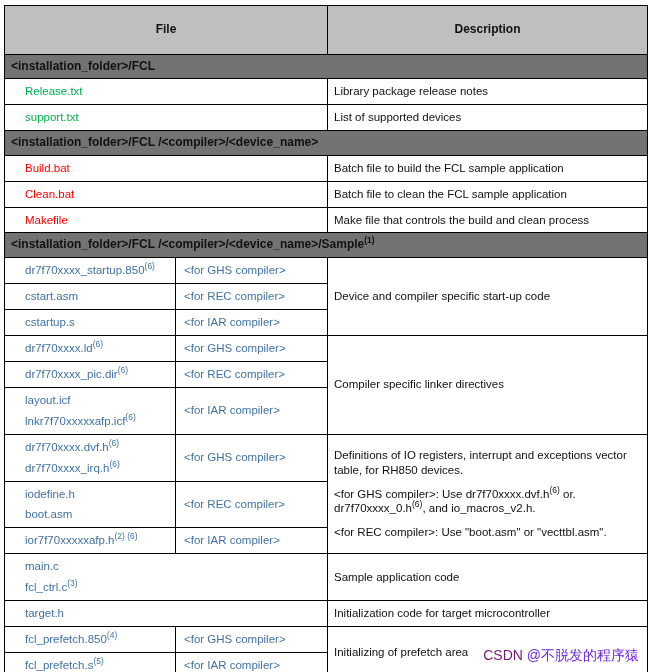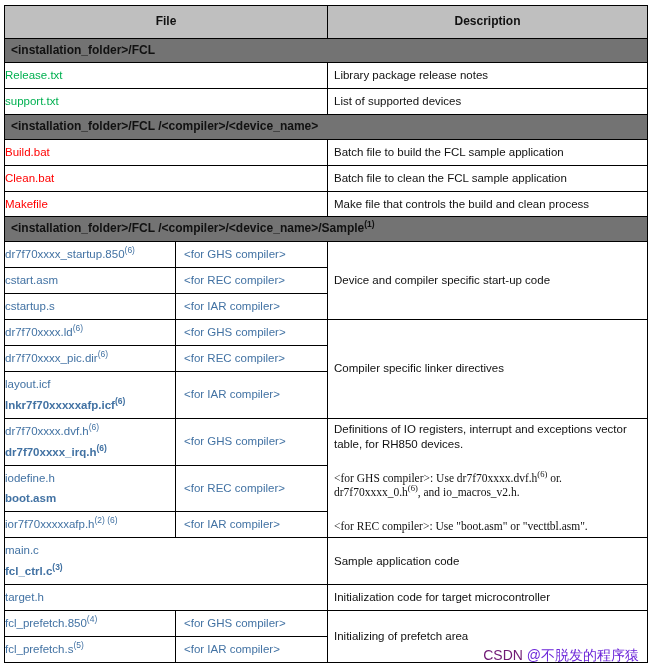--- a/index.html
+++ b/index.html
@@ -23,36 +23,36 @@
     font-size: 11.5px;
     line-height: 1.3;
     vertical-align: middle;
     color: #111;
   }
   thead th {
     background: #bfbfbf;
     text-align: center;
     font-weight: bold;
     font-size: 12px;
-    padding: 8px 6px;
+    padding: 16px 6px;
   }
   tr.section-row td {
     background: #737373;
     font-weight: bold;
     padding: 4px 6px;
     font-size: 12px;
   }
-  td.file-cell { padding: 5px 0; margin-top: 23px; }
+  td.file-cell { padding: 5px 20px; margin-top: 23px; }
   td.compiler-cell { padding: 5px 8px; color: #4272a3; }
   td.desc-cell { padding: 0 6px; }
   td.file-cell.green { color: #00b050; }
   td.file-cell.red   { color: #ff0000; }
   td.file-cell.blue  { color: #4272a3; }
-  td.file-cell .file-line + .file-line { margin-top: 6px; font-weight: bold; }
-  td.desc-cell .desc-par + .desc-par { margin-top: 19px; font-family: Liberation Serif, serif; }
+  td.file-cell .file-line + .file-line { margin-top: 6px; }
+  td.desc-cell .desc-par + .desc-par { margin-top: 9px; }
   sup { font-size: 8.5px; vertical-align: super; line-height: 0; }
   .watermark {
     position: absolute;
     right: 12px;
     bottom: 7px;
     font-size: 14px;
     white-space: nowrap;
     pointer-events: none;
   }
   .wm-brand { color: #701a75; }

